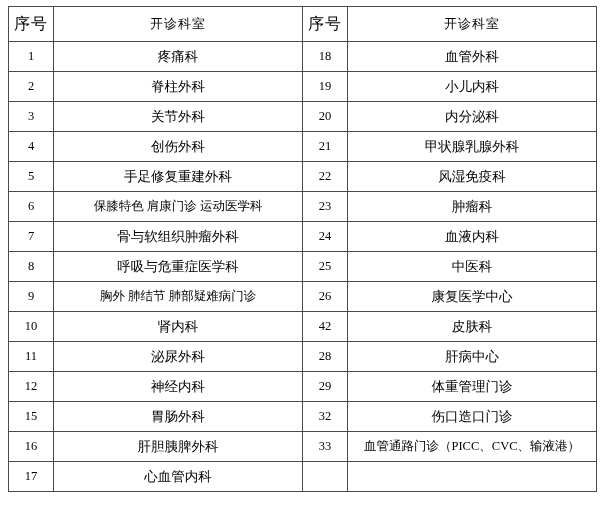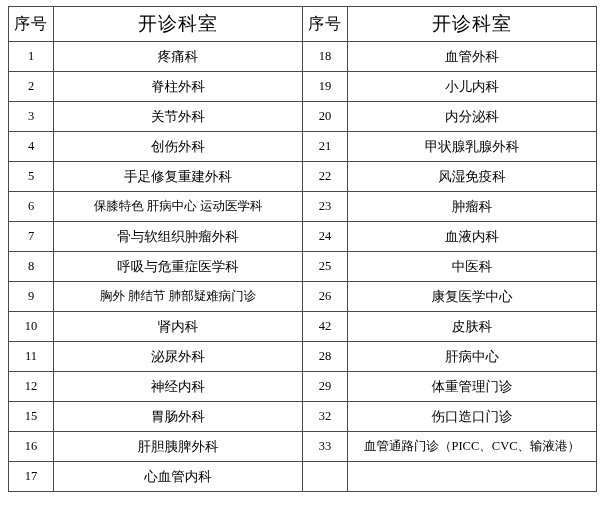--- a/index.html
+++ b/index.html
@@ -48,21 +48,21 @@
     font-size: 12.5px;
     font-family: "Liberation Serif", serif;
   }
   td.name {
     width: 248px;
   }
   thead td.num {
     font-size: 16px;
   }
   thead td.name {
-    font-size: 19px;
+    font-size: 13px;
     font-family: Liberation Mono, monospace;
   }
   td.empty {
     border-left: 1px solid #4a4a4a;
     border-right: 1px solid #4a4a4a;
     border-top: none;
     border-bottom: none;
     background: #ffffff;
   }
   tr.last-row td.empty {
@@ -111,21 +111,21 @@
         <td class="name">甲状腺乳腺外科</td>
       </tr>
       <tr>
         <td class="num">5</td>
         <td class="name">手足修复重建外科</td>
         <td class="num">22</td>
         <td class="name">风湿免疫科</td>
       </tr>
       <tr>
         <td class="num">6</td>
-        <td class="name small-text">保膝特色 肝病中心 运动医学科</td>
+        <td class="name small-text">保膝特色 肩康门诊 运动医学科</td>
         <td class="num">23</td>
         <td class="name">肿瘤科</td>
       </tr>
       <tr>
         <td class="num">7</td>
         <td class="name">骨与软组织肿瘤外科</td>
         <td class="num">24</td>
         <td class="name">血液内科</td>
       </tr>
       <tr>

